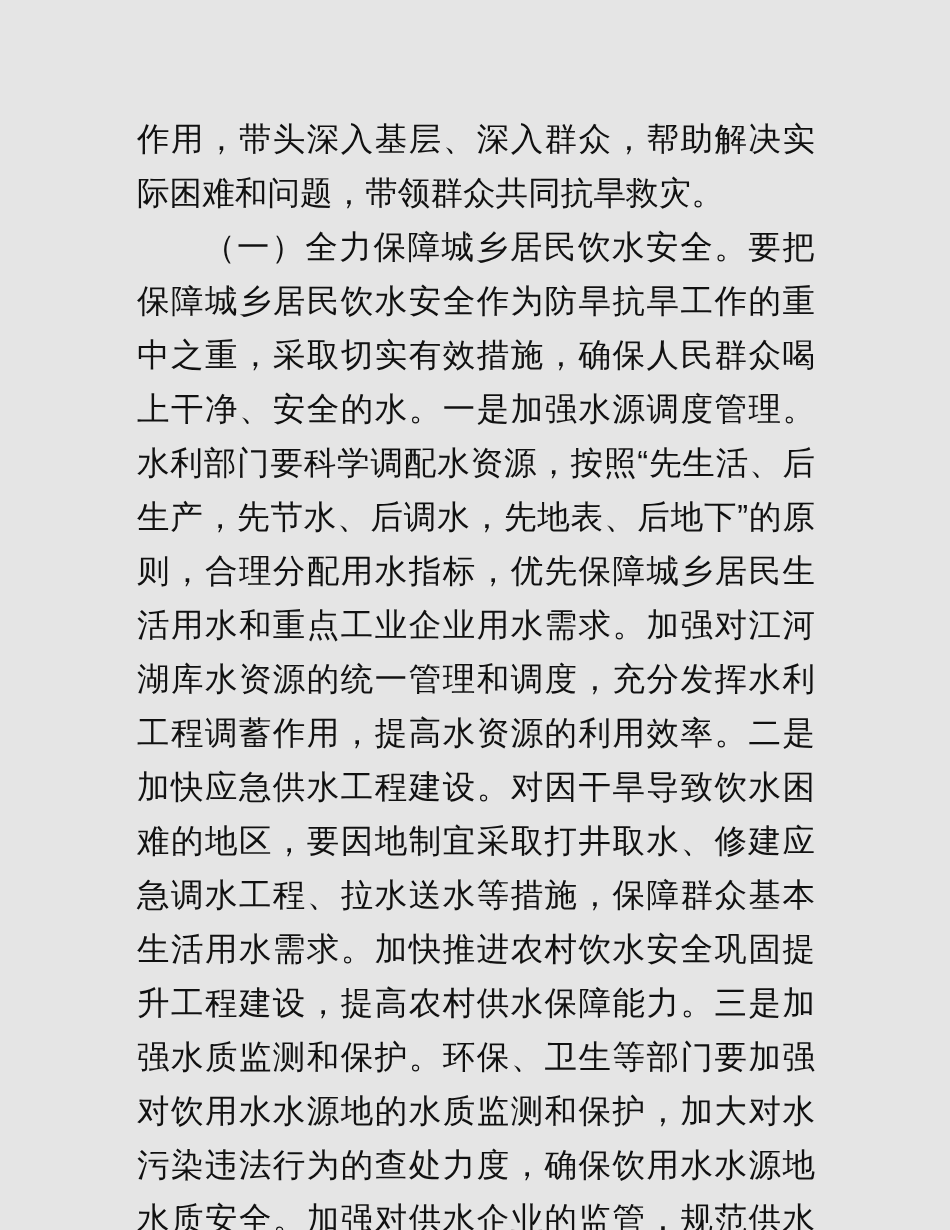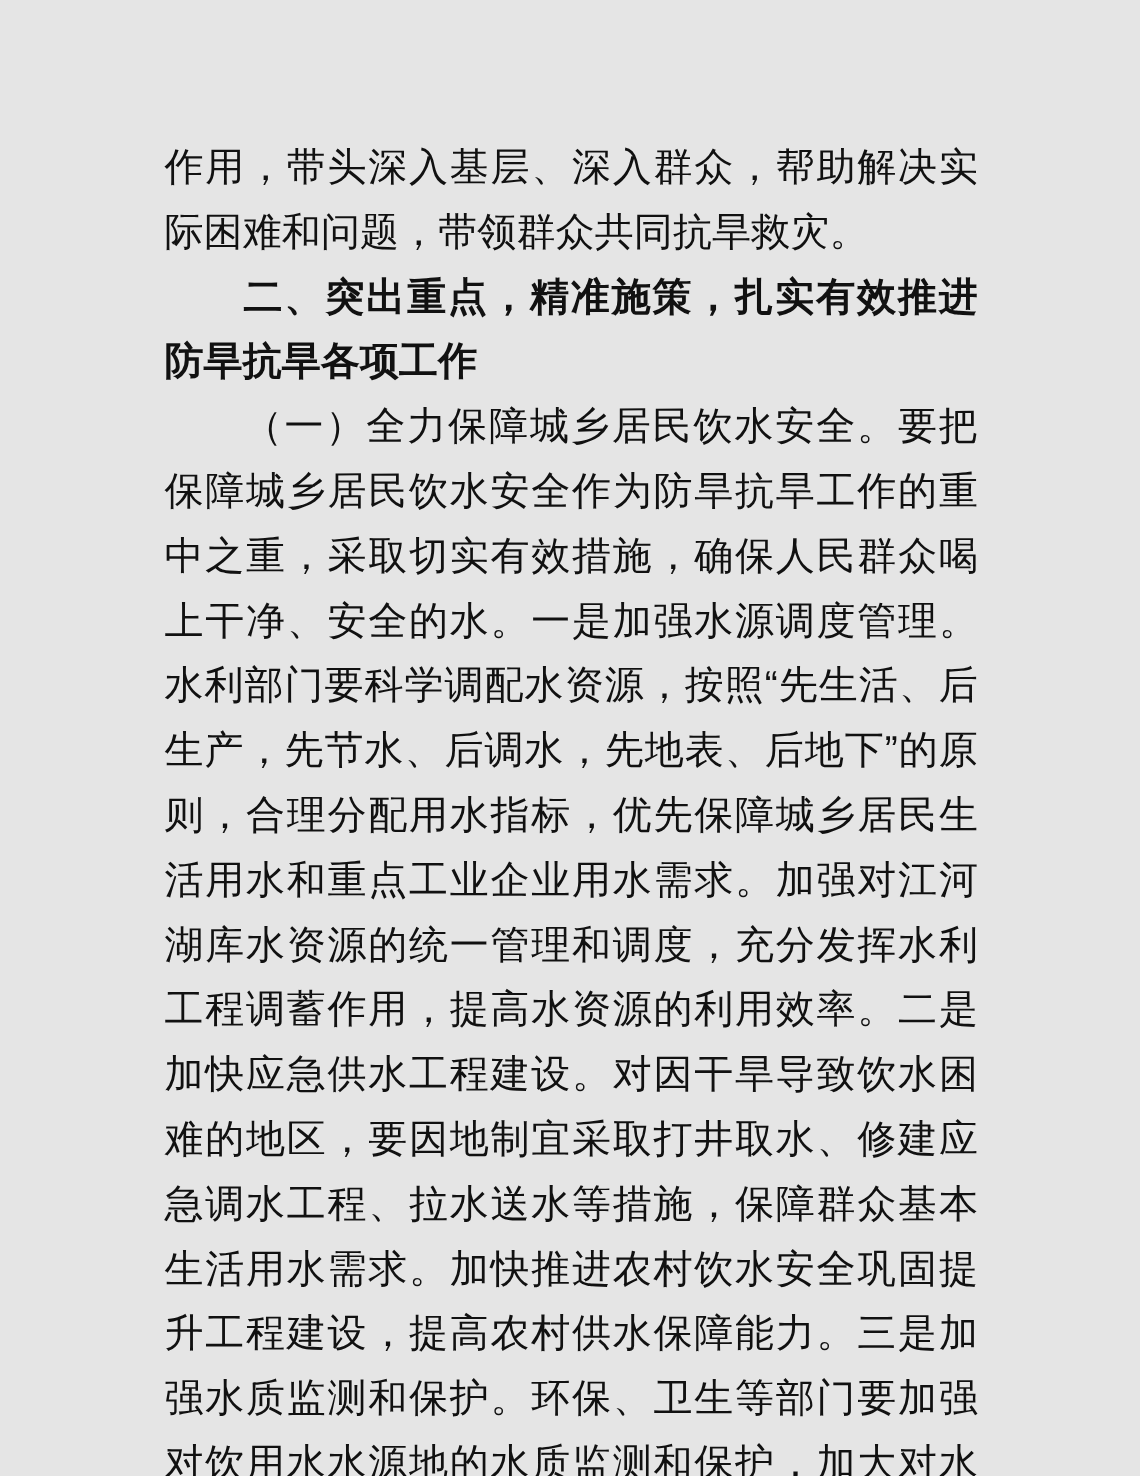--- a/index.html
+++ b/index.html
@@ -57,18 +57,17 @@
   }
 </style>
 </head>
 <body>
 
 <div id="page">
   <div id="text-body">
 
     <p class="para">作用，带头深入基层、深入群众，帮助解决实际困难和问题，带领群众共同抗旱救灾。</p>
 
-    <p class="para heading">二、突出重点，精准施策，扎实有效推进防旱抗旱各项工作</p>
 
     <p class="para indent">（一）全力保障城乡居民饮水安全。要把保障城乡居民饮水安全作为防旱抗旱工作的重中之重，采取切实有效措施，确保人民群众喝上干净、安全的水。一是加强水源调度管理。水利部门要科学调配水资源，按照“先生活、后生产，先节水、后调水，先地表、后地下”的原则，合理分配用水指标，优先保障城乡居民生活用水和重点工业企业用水需求。加强对江河湖库水资源的统一管理和调度，充分发挥水利工程调蓄作用，提高水资源的利用效率。二是加快应急供水工程建设。对因干旱导致饮水困难的地区，要因地制宜采取打井取水、修建应急调水工程、拉水送水等措施，保障群众基本生活用水需求。加快推进农村饮水安全巩固提升工程建设，提高农村供水保障能力。三是加强水质监测和保护。环保、卫生等部门要加强对饮用水水源地的水质监测和保护，加大对水污染违法行为的查处力度，确保饮用水水源地水质安全。加强对供水企业的监管，规范供水行为，保证供水质量。（二）切实抓好农业生产抗旱救灾。农业是受干旱影响最直接的领域，要把农业生产抗旱救灾作为防旱抗旱工作的重要任务，采取有效措施，最大限度减少干旱对农业生产造成的损失。一是加强农田水利基础设施建</p>
 
   </div>
 </div>
 
 </body></html>

